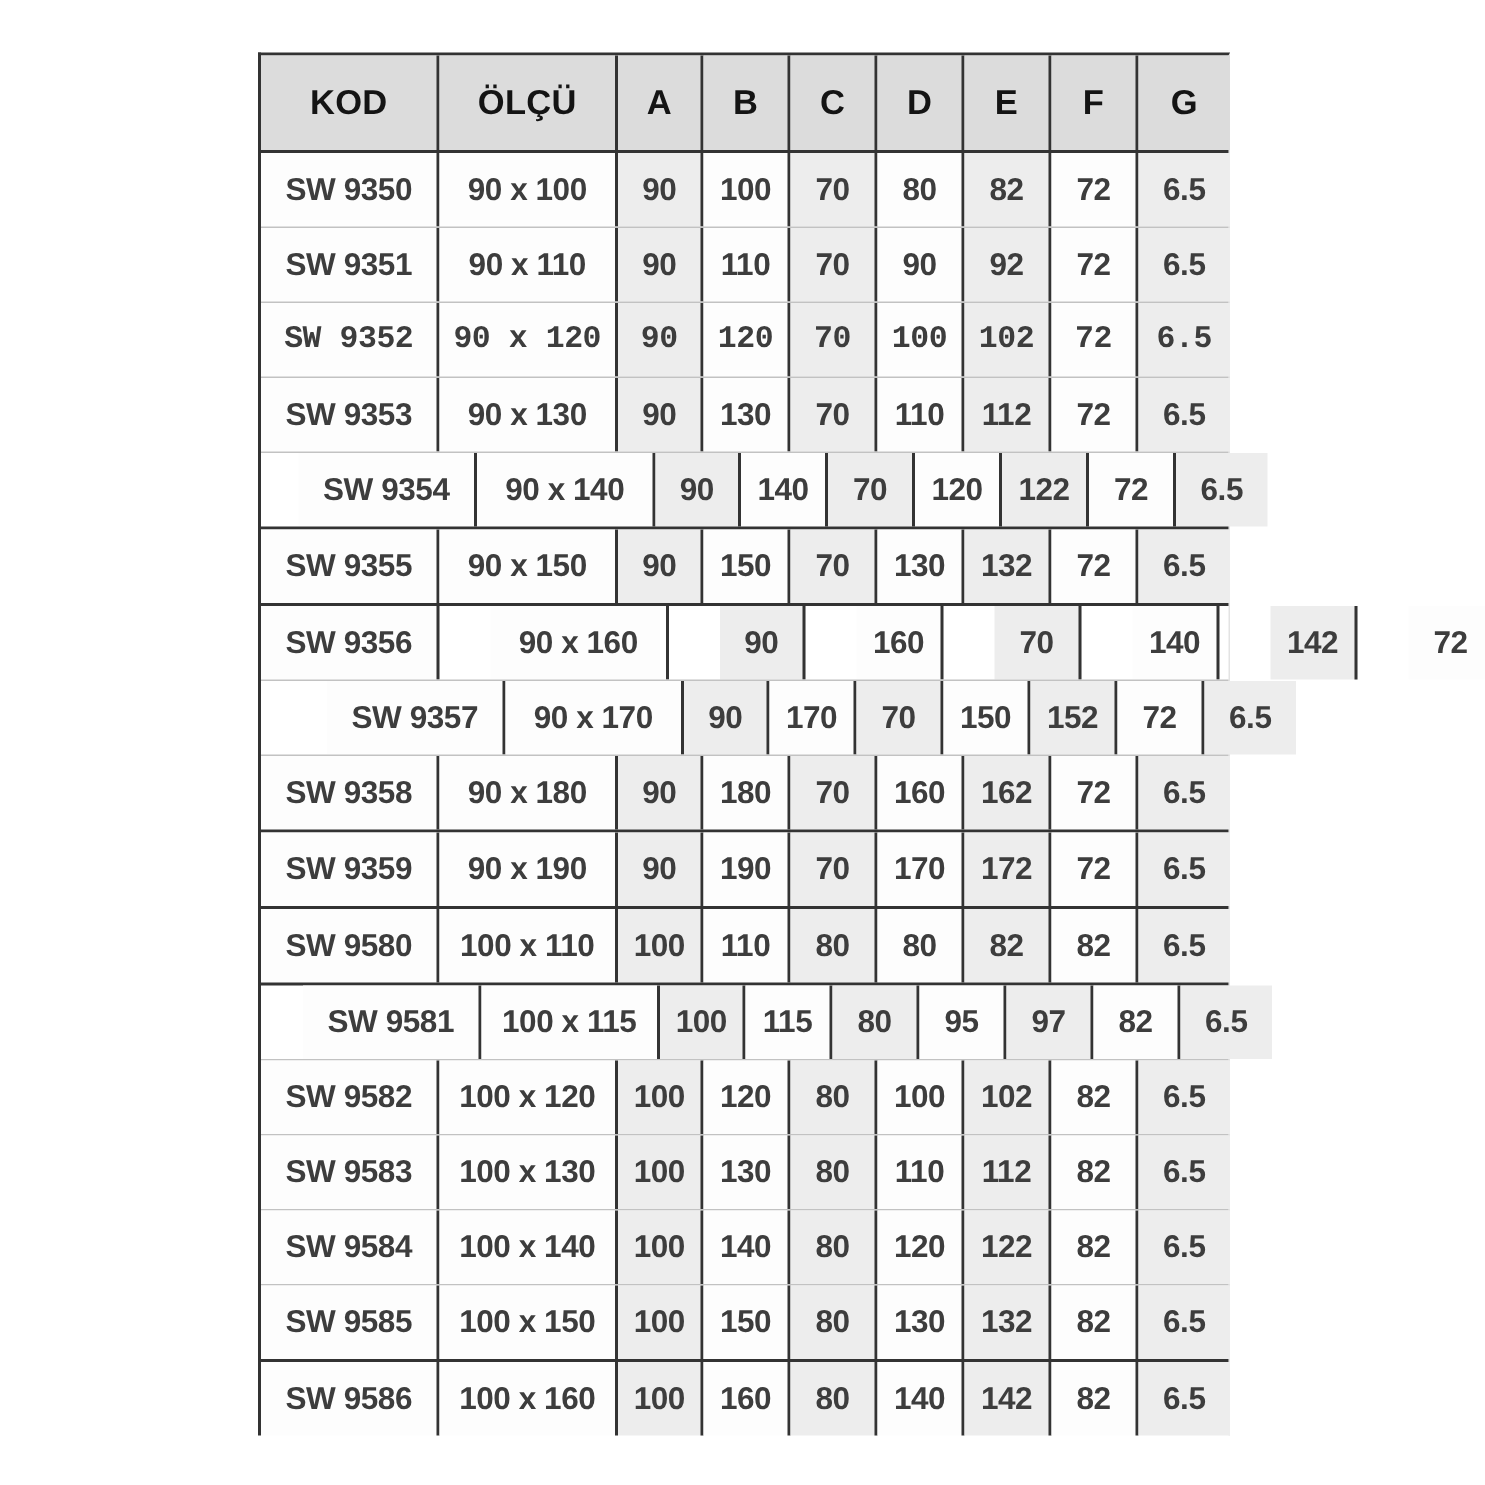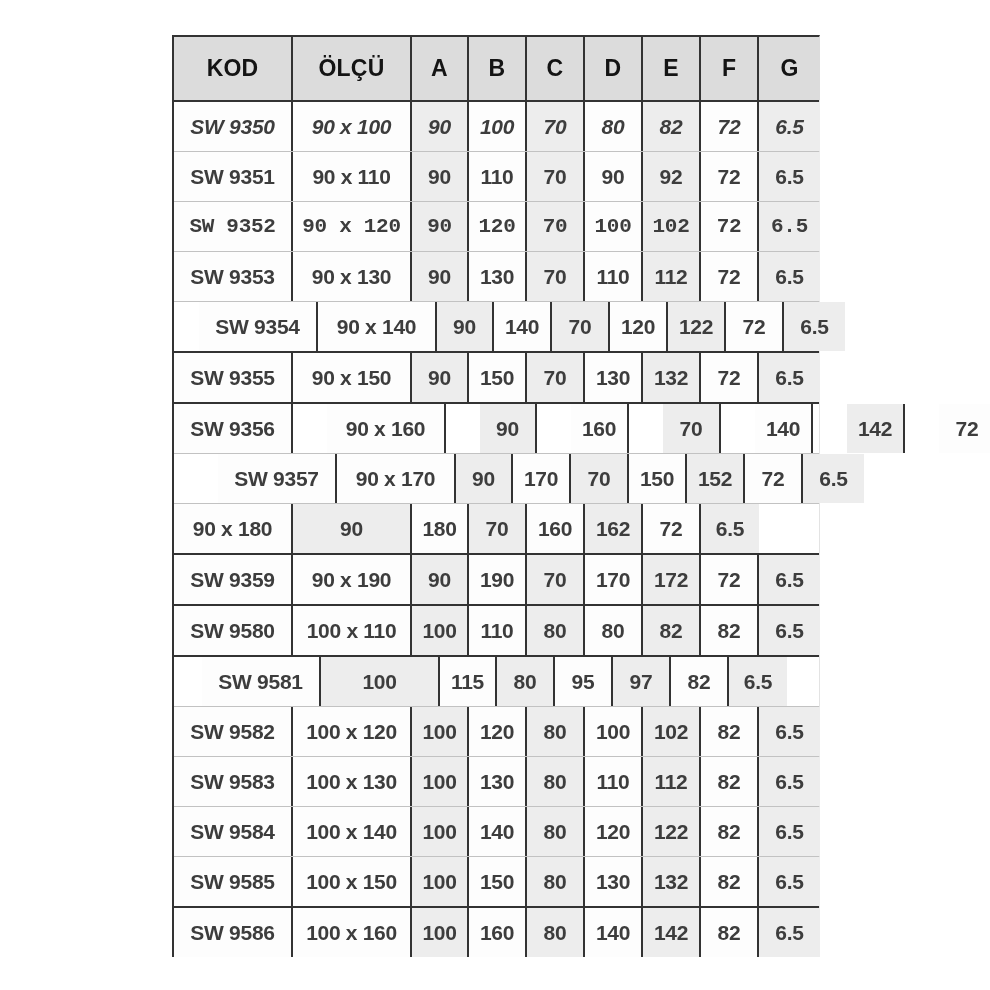--- a/index.html
+++ b/index.html
@@ -43,21 +43,21 @@
   .tbody{
     display:flex;
     flex-direction:column;
     height:855px;
   }
   .row{
     flex:1;
     display:grid;
     border-top:1px solid var(--border-light);
   }
-  .row:first-child{border-top:none;font-style:italic;}
+  .row:first-child{border-top:none;}
   .row.strong{border-top:2px solid var(--border-dark);}
 
   .cell{
     display:flex;
     align-items:center;
     justify-content:center;
     border-right:2px solid var(--border-dark);
     background:var(--cell-bg);
     color:var(--text);
     font-size:21px;
@@ -168,20 +168,21 @@
         <div class="cell">90 x 170</div>
         <div class="cell shaded">90</div>
         <div class="cell">170</div>
         <div class="cell shaded">70</div>
         <div class="cell">150</div>
         <div class="cell shaded">152</div>
         <div class="cell">72</div>
         <div class="cell shaded">6.5</div>
       </div>
       <div class="row" style="grid-template-columns: 119px 119px 57px 58px 58px 58px 58px 58px 61px;">
+        <div class="cell">SW 9358</div>
         <div class="cell">90 x 180</div>
         <div class="cell shaded">90</div>
         <div class="cell">180</div>
         <div class="cell shaded">70</div>
         <div class="cell">160</div>
         <div class="cell shaded">162</div>
         <div class="cell">72</div>
         <div class="cell shaded">6.5</div>
       </div>
       <div class="row strong" style="grid-template-columns: 119px 119px 57px 58px 58px 58px 58px 58px 61px;">
@@ -201,20 +202,21 @@
         <div class="cell shaded">100</div>
         <div class="cell">110</div>
         <div class="cell shaded">80</div>
         <div class="cell">80</div>
         <div class="cell shaded">82</div>
         <div class="cell">82</div>
         <div class="cell shaded">6.5</div>
       </div>
       <div class="row strong" style="grid-template-columns: 119px 119px 57px 58px 58px 58px 58px 58px 61px; padding-left: 28px;">
         <div class="cell">SW 9581</div>
+        <div class="cell">100 x 115</div>
         <div class="cell shaded">100</div>
         <div class="cell">115</div>
         <div class="cell shaded">80</div>
         <div class="cell">95</div>
         <div class="cell shaded">97</div>
         <div class="cell">82</div>
         <div class="cell shaded">6.5</div>
       </div>
       <div class="row" style="grid-template-columns: 119px 119px 57px 58px 58px 58px 58px 58px 61px;">
         <div class="cell">SW 9582</div>

